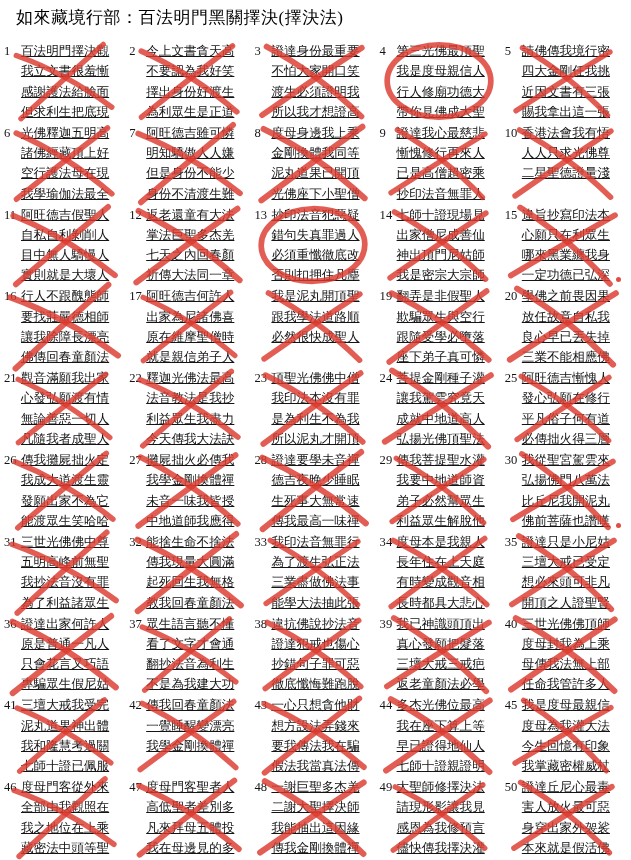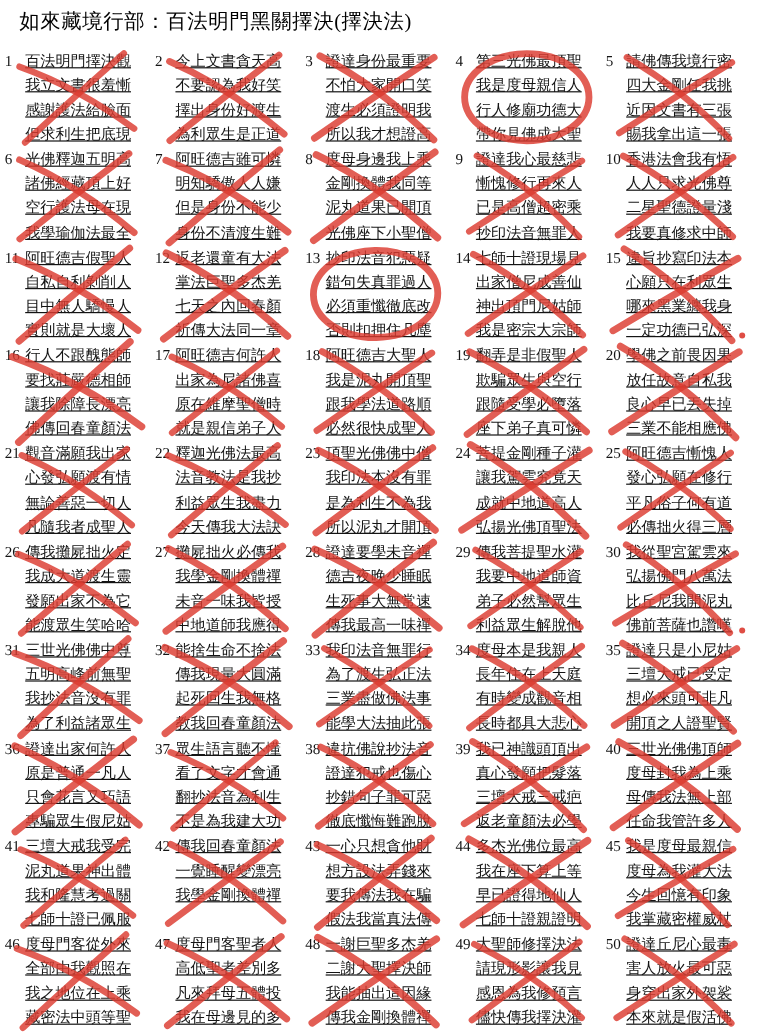--- a/index.html
+++ b/index.html
@@ -129,21 +129,20 @@
         <div class="vline cont">抄印法音無罪人</div>
         <svg class="mark" viewBox="0 0 110 76" style="transform:rotate(4deg) scale(0.94)">
           <path d="M10 7 Q 58 30 102 70"></path>
           <path d="M100 5 Q 56 36 8 72"></path>
         </svg>
       </div>
       <div class="cell">
         <div class="vline"><span class="num">10</span><span class="vt">香港法會我有悟</span></div>
         <div class="vline cont">人人只求光佛尊</div>
         <div class="vline cont">二星聖德證量淺</div>
-        <div class="vline cont">我要真修求中師</div>
         <svg class="mark" viewBox="0 0 110 76" style="transform:rotate(2deg) scale(0.98)">
           <path d="M10 7 Q 58 30 102 70"></path>
           <path d="M100 5 Q 56 36 8 72"></path>
         </svg>
       </div>
       <div class="cell">
         <div class="vline"><span class="num">11</span><span class="vt">阿旺德吉假聖人</span></div>
         <div class="vline cont">自私自利剝削人</div>
         <div class="vline cont">目中無人驕慢人</div>
         <div class="vline cont">實則就是大壞人</div>
@@ -205,21 +204,20 @@
         <div class="vline"><span class="num">17</span><span class="vt">阿旺德吉何許人</span></div>
         <div class="vline cont">出家為尼諸佛喜</div>
         <div class="vline cont">原在維摩聖僧時</div>
         <div class="vline cont">就是親信弟子人</div>
         <svg class="mark" viewBox="0 0 110 76" style="transform:rotate(-2deg) scale(0.94)">
           <path d="M10 7 Q 58 30 102 70"></path>
           <path d="M100 5 Q 56 36 8 72"></path>
         </svg>
       </div>
       <div class="cell">
-        <div class="vline"><span class="num">18</span><span class="vt">阿旺德吉大聖人</span></div>
         <div class="vline cont">我是泥丸開頂聖</div>
         <div class="vline cont">跟我學法道路順</div>
         <div class="vline cont">必然很快成聖人</div>
         <svg class="mark" viewBox="0 0 110 76" style="transform:rotate(2deg) scale(0.98)">
           <path d="M10 7 Q 58 30 102 70"></path>
           <path d="M100 5 Q 56 36 8 72"></path>
         </svg>
       </div>
       <div class="cell">
         <div class="vline"><span class="num">19</span><span class="vt">翻弄是非假聖人</span></div>

